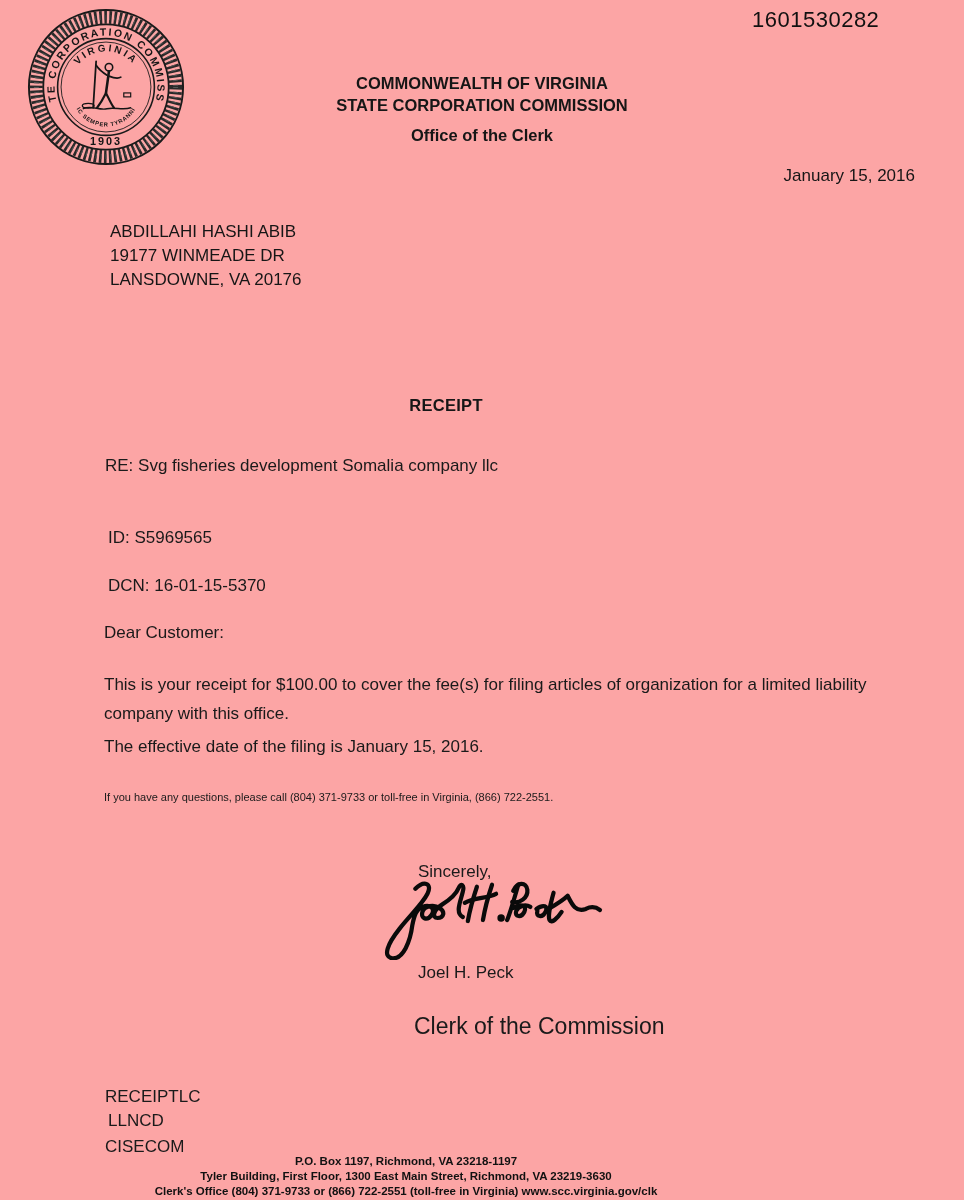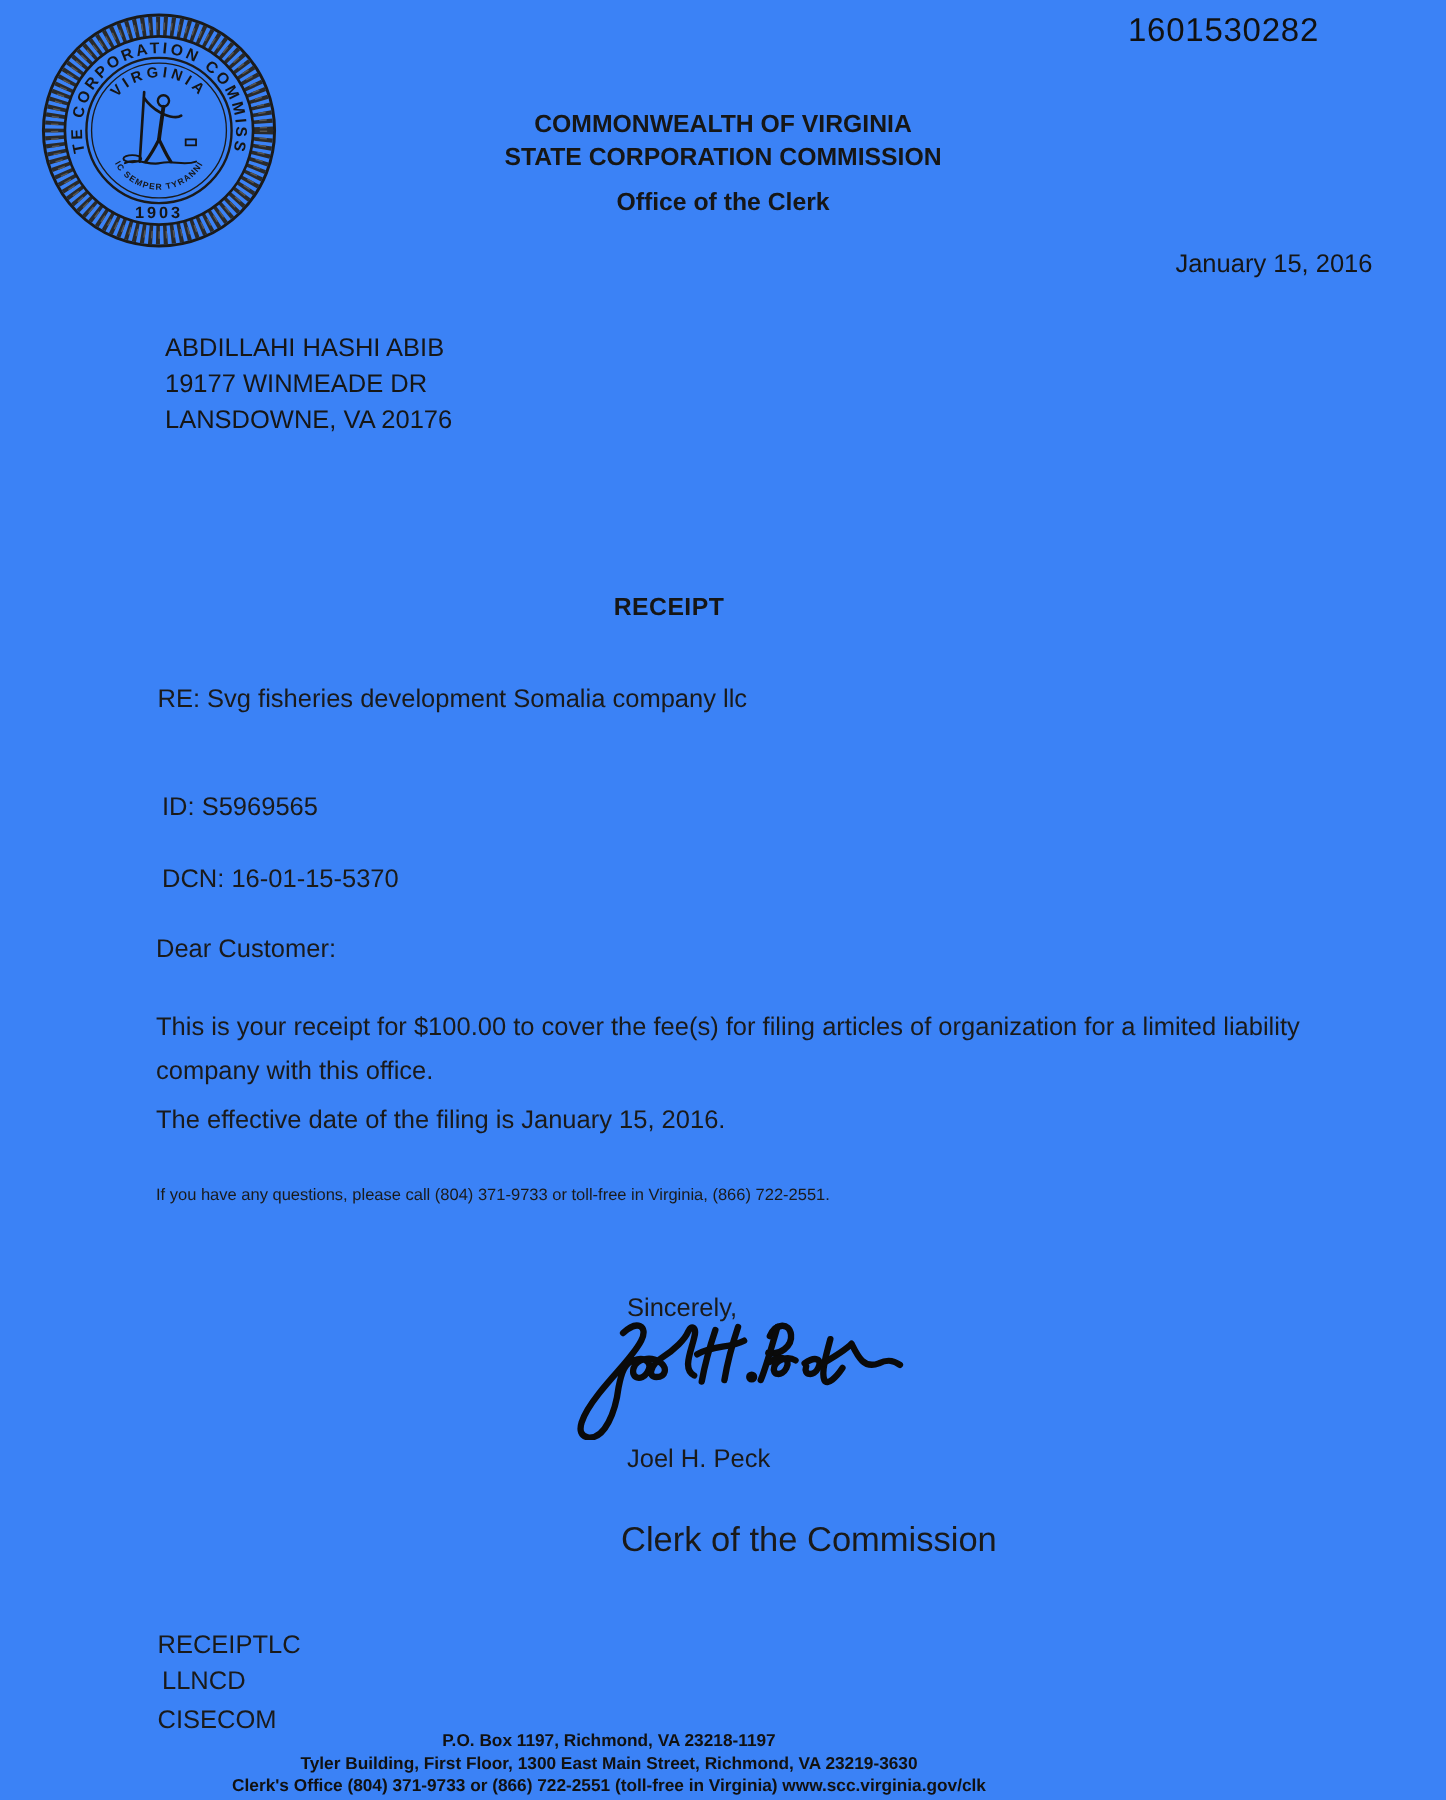--- a/index.html
+++ b/index.html
@@ -4,21 +4,21 @@
 <style>
   html, body {
     margin: 0;
     padding: 0;
     background: #ffffff;
   }
   #page {
     position: relative;
     width: 964px;
     height: 1200px;
-    background: #3b82f6;
+    background: #fca5a5;
     font-family: "Liberation Sans", sans-serif;
     color: #1a1a1a;
     overflow: hidden;
   }
   .abs { position: absolute; }
   .doc-number {
     top: 7px;
     left: 752px;
     width: 160px;
     font-size: 22px;

